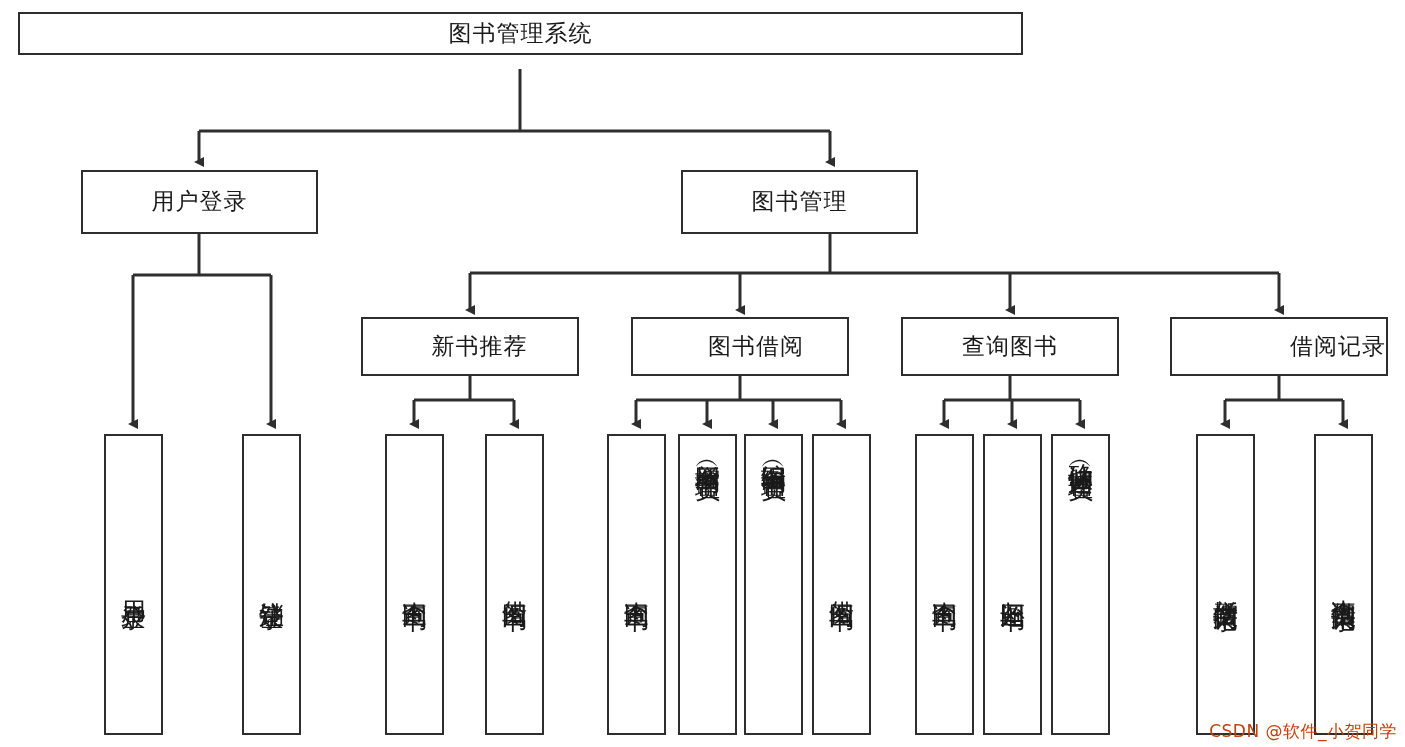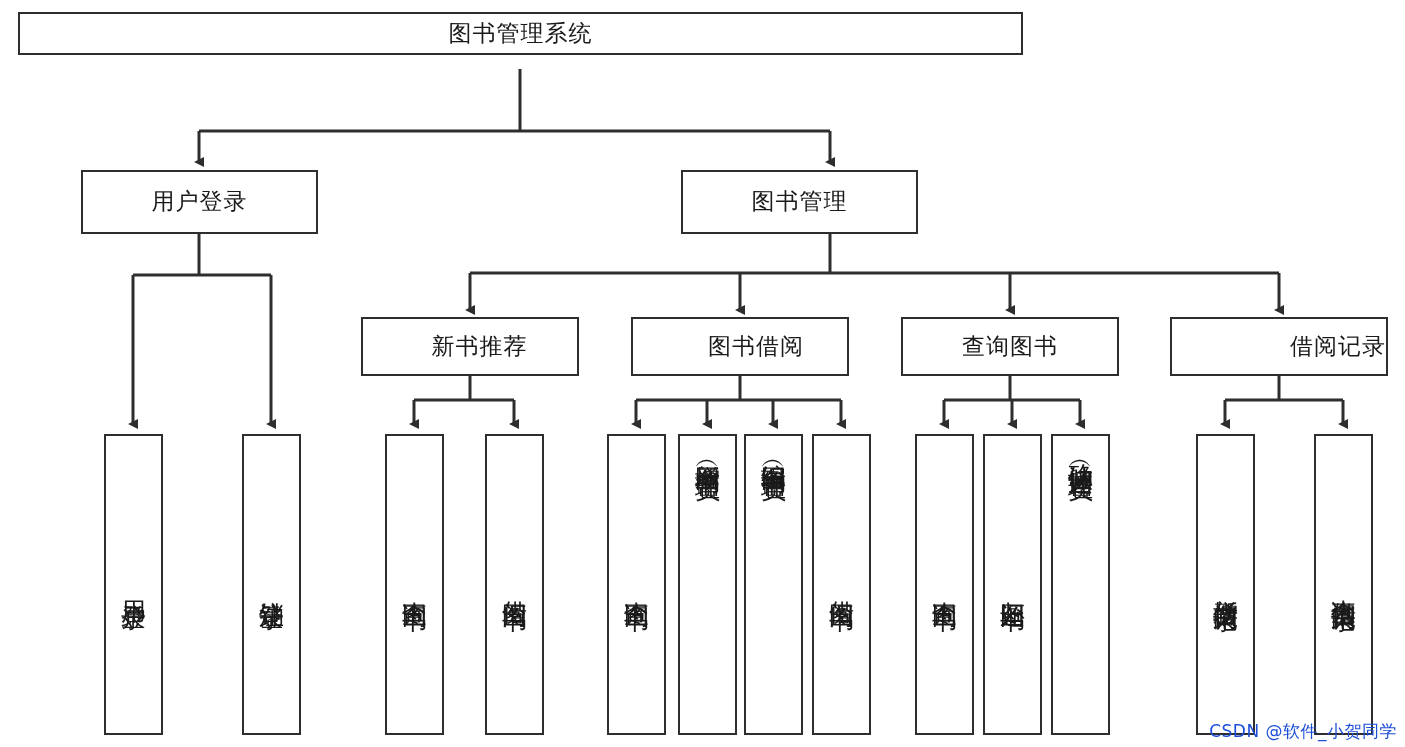--- a/index.html
+++ b/index.html
@@ -66,21 +66,21 @@
   }
   .node.vert.centered {
     align-items: center;
     padding-top: 0;
   }
   #watermark {
     position: absolute;
     right: 8px;
     bottom: 4px;
     font-size: 17px;
-    color: #1d4ed8;
+    color: #c2410c;
     letter-spacing: 0.5px;
     z-index: 9;
     white-space: nowrap;
   }
 </style>
 </head>
 <body>
 
 <div id="diagram">
 

